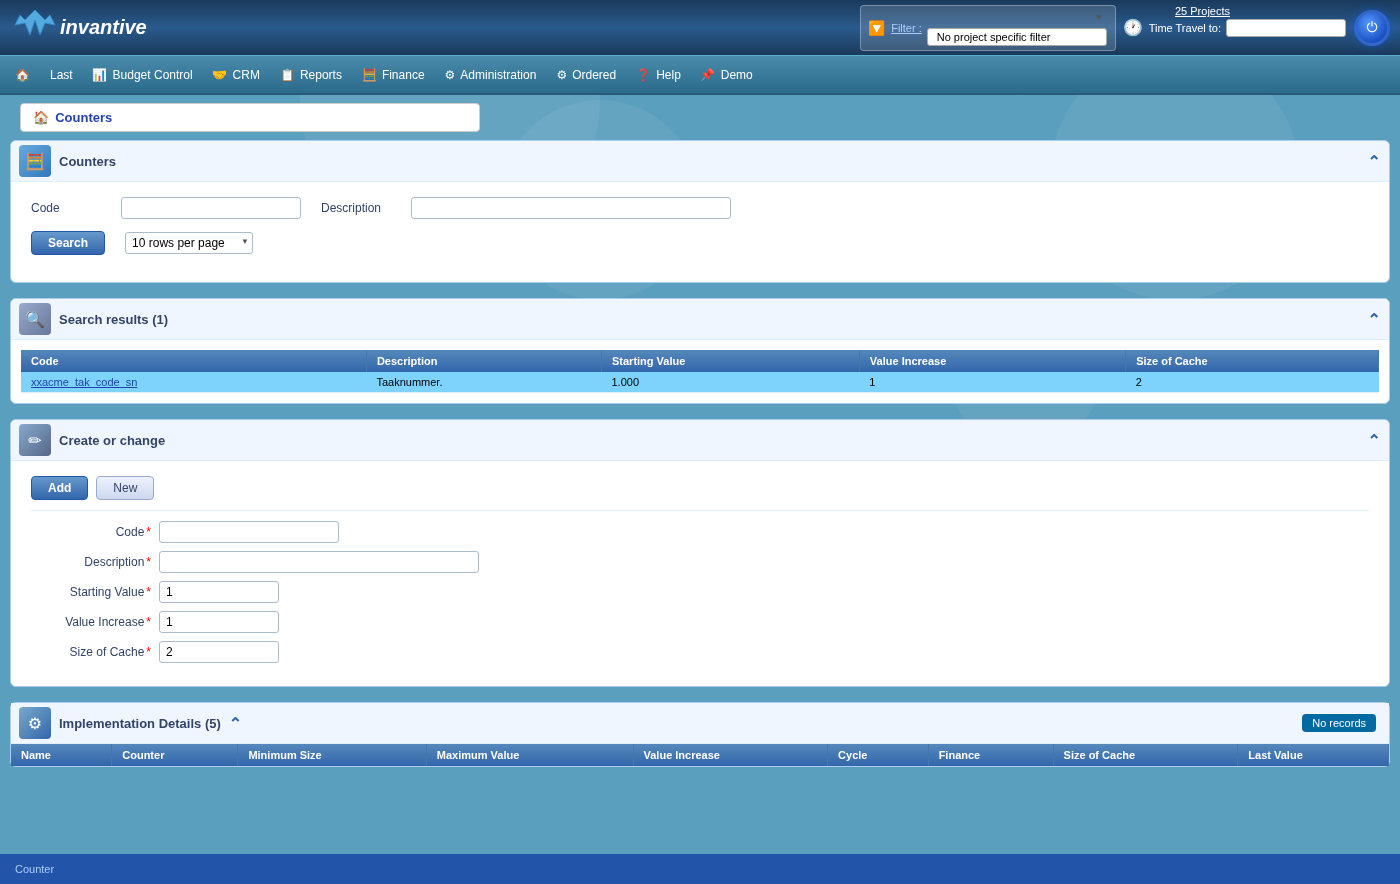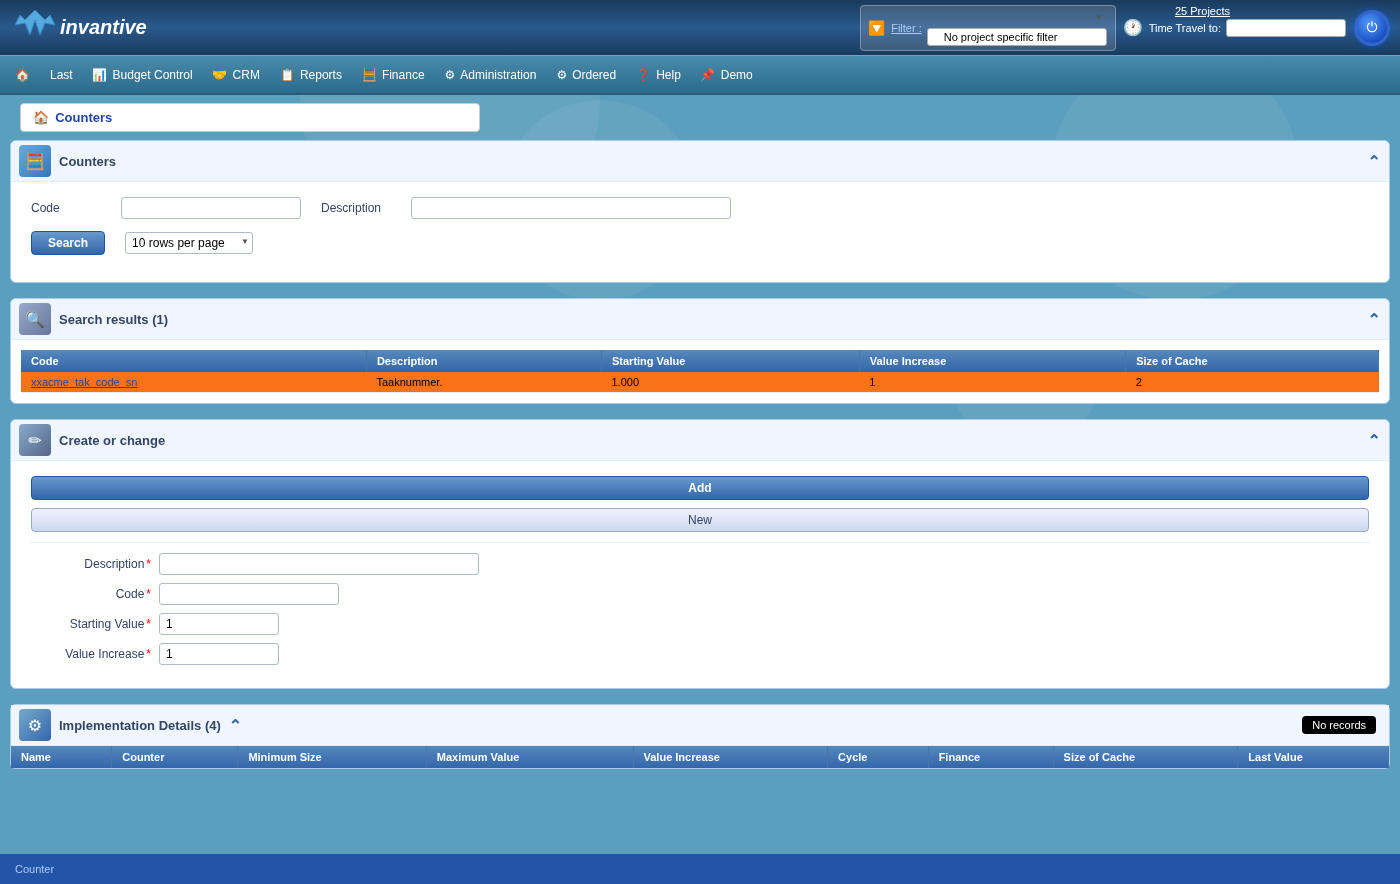--- a/index.html
+++ b/index.html
@@ -43,21 +43,21 @@
       border: 1px solid rgba(255,255,255,0.3);
       border-radius: 4px;
       padding: 4px 8px;
       gap: 5px;
     }
     .filter-label { color: #aaccff; font-size: 11px; text-decoration: underline; cursor: pointer; }
     .filter-select {
       background: white;
       border: 1px solid #aaa;
       border-radius: 3px;
-      padding: 2px 20px 2px 16px;
+      padding: 2px 20px 2px 9px;
       font-size: 11px;
       width: 180px;
       appearance: none;
       margin-top: 18px;
     }
     .filter-select-wrap { position: relative; display: inline-block; }
     .filter-select-wrap::after {
       content: '▼';
       position: absolute;
       right: 4px;
@@ -246,41 +246,40 @@
       text-align: left;
       border-right: 1px solid #4477aa;
       font-weight: bold;
     }
     .results-table td {
       padding: 4px 10px;
       font-size: 11px;
       border-bottom: 1px solid #ddeeff;
     }
     .results-table tr.selected td {
-      background: #f97316;
+      background: #7dd3fc;
       margin-top: 16px;
     }
     .results-table td a {
       color: #2244aa;
       text-decoration: underline;
       cursor: pointer;
     }
     .table-wrap {
       padding: 10px;
     }
 
     
     .form-section {
       padding: 15px 20px;
     }
     .btn-row {
       display: flex;
       gap: 8px;
       margin-bottom: 6px;
-      flex-direction: column;
     }
     .btn-add {
       background: linear-gradient(180deg, #6699cc, #3366aa);
       color: white;
       border: 1px solid #2255aa;
       border-radius: 4px;
       padding: 4px 16px;
       font-size: 12px;
       cursor: pointer;
       font-weight: bold;
@@ -322,21 +321,21 @@
     .impl-table th {
       background: linear-gradient(180deg, #5588bb, #3366aa);
       color: white;
       padding: 5px 10px;
       font-size: 11px;
       text-align: left;
       border-right: 1px solid #4477aa;
       font-weight: bold;
     }
     .no-records-badge {
-      background: #000000;
+      background: #0369a1;
       color: white;
       border-radius: 4px;
       padding: 3px 10px;
       font-size: 11px;
       float: right;
       margin: 5px;
     }
 
     
     .bottom-bar {
@@ -541,52 +540,58 @@
       <span class="collapse-btn">⌃</span>
     </div>
     <div class="form-section">
       <div class="btn-row">
         <button class="btn-add">Add</button>
         <button class="btn-new">New</button>
       </div>
       <hr class="divider">
       <div class="create-form-row">
         <span class="create-label">
+          <span>Code</span><span class="required-star">*</span>
+        </span>
+        <input type="text" class="form-input create-input-sm" style="">
+      </div>
+      <div class="create-form-row">
+        <span class="create-label">
           <span>Description</span><span class="required-star">*</span>
         </span>
         <input type="text" class="form-input create-input-md" style="">
-      </div>
-      <div class="create-form-row">
-        <span class="create-label">
-          <span>Code</span><span class="required-star">*</span>
-        </span>
-        <input type="text" class="form-input create-input-sm" style="">
       </div>
       <div class="create-form-row">
         <span class="create-label">
           <span>Starting Value</span><span class="required-star">*</span>
         </span>
         <input type="text" class="form-input create-input-xs" value="1" style="">
       </div>
       <div class="create-form-row">
         <span class="create-label">
           <span>Value Increase</span><span class="required-star">*</span>
         </span>
         <input type="text" class="form-input create-input-xs" value="1" style="">
+      </div>
+      <div class="create-form-row">
+        <span class="create-label">
+          <span>Size of Cache</span><span class="required-star">*</span>
+        </span>
+        <input type="text" class="form-input create-input-xs" value="2" style="">
       </div>
     </div>
   </div>
 
   <div class="impl-section-wrap">
     <div class="section-header impl-header-row">
       <div style="display:flex;align-items:center;gap:8px;">
         <div class="section-header-icon" style="background: linear-gradient(135deg, #77aacc, #3366aa);">
           <span>⚙</span>
         </div>
-        <span class="section-title">Implementation Details (4)</span>
+        <span class="section-title">Implementation Details (5)</span>
         <span class="collapse-btn">⌃</span>
       </div>
       <span class="no-records-badge">No records</span>
     </div>
     <table class="impl-table">
       <thead>
         <tr>
           <th>Name</th>
           <th>Counter</th>
           <th>Minimum Size</th>

